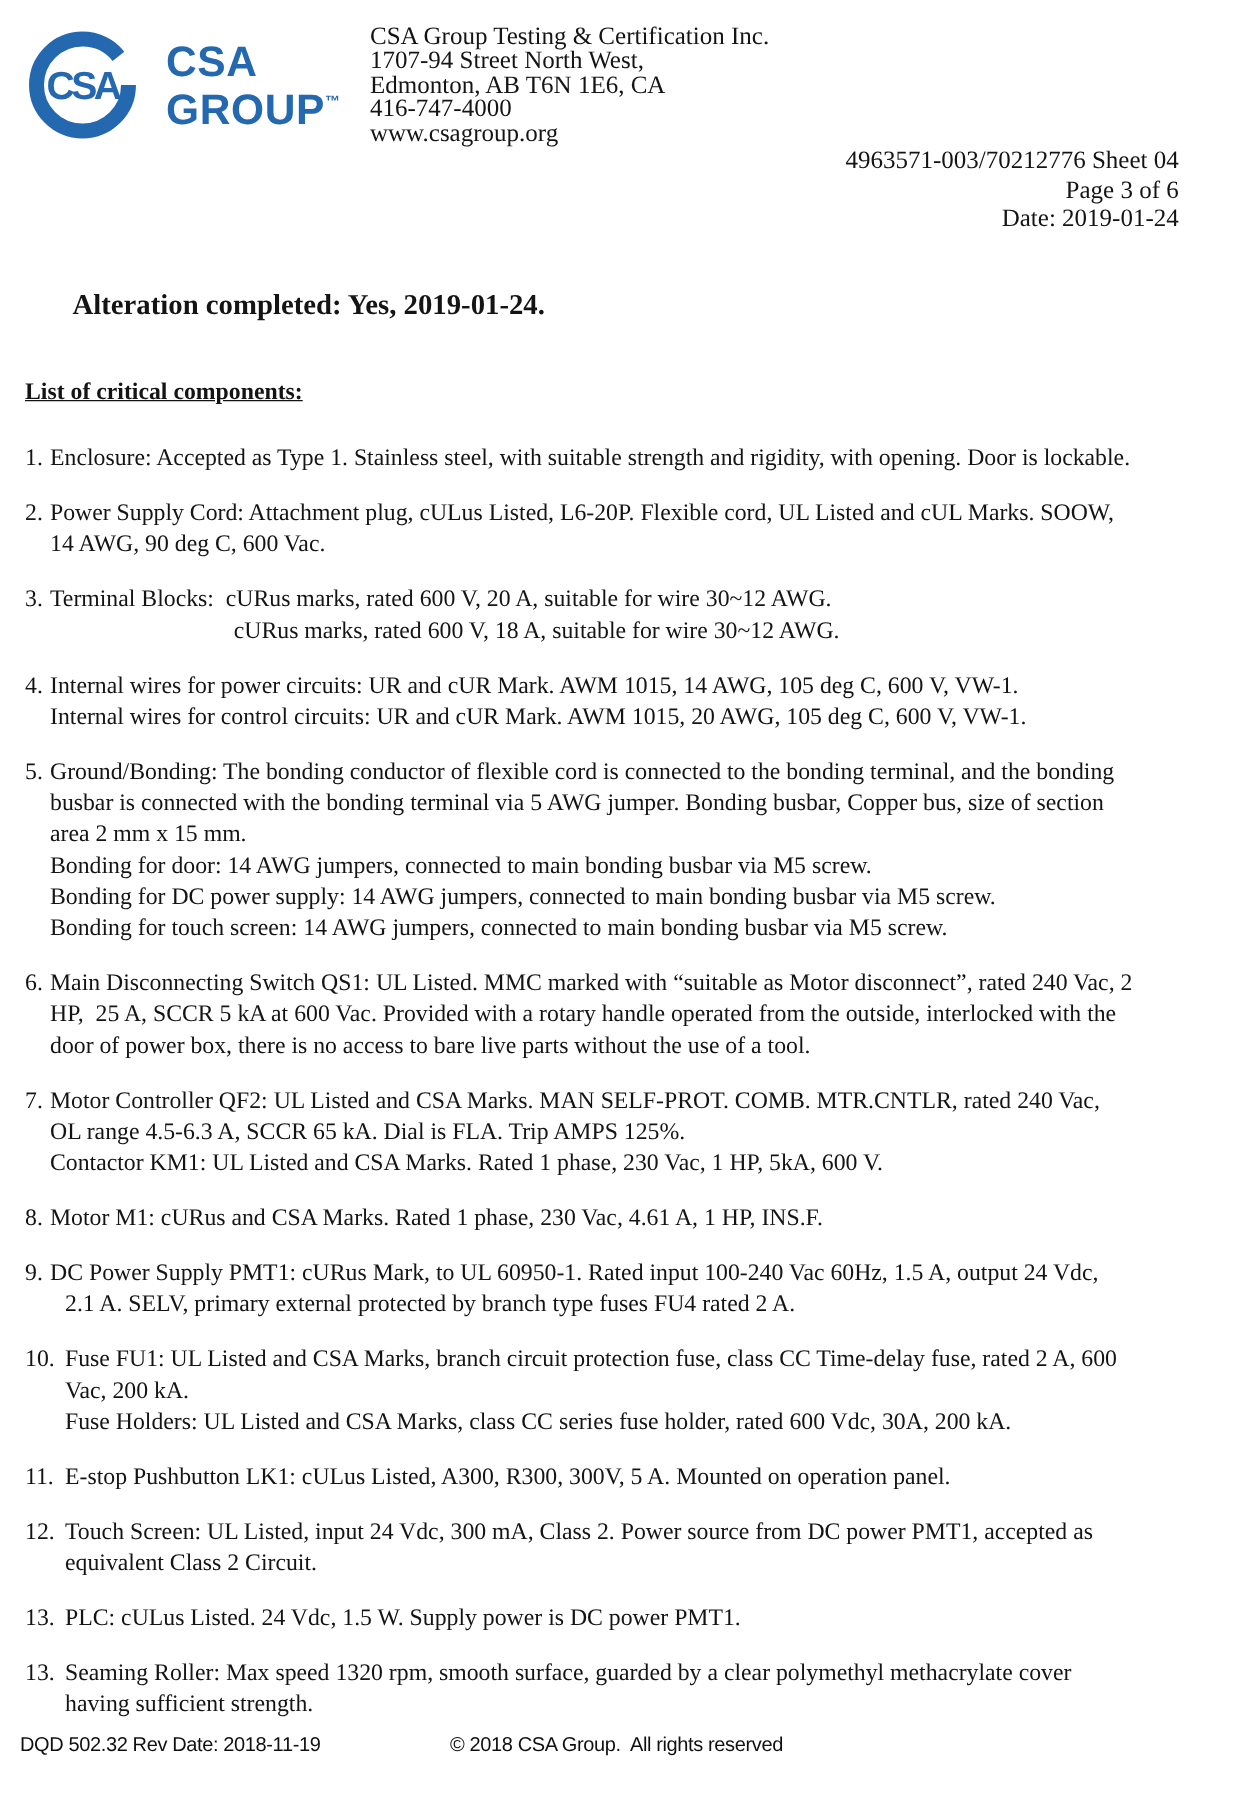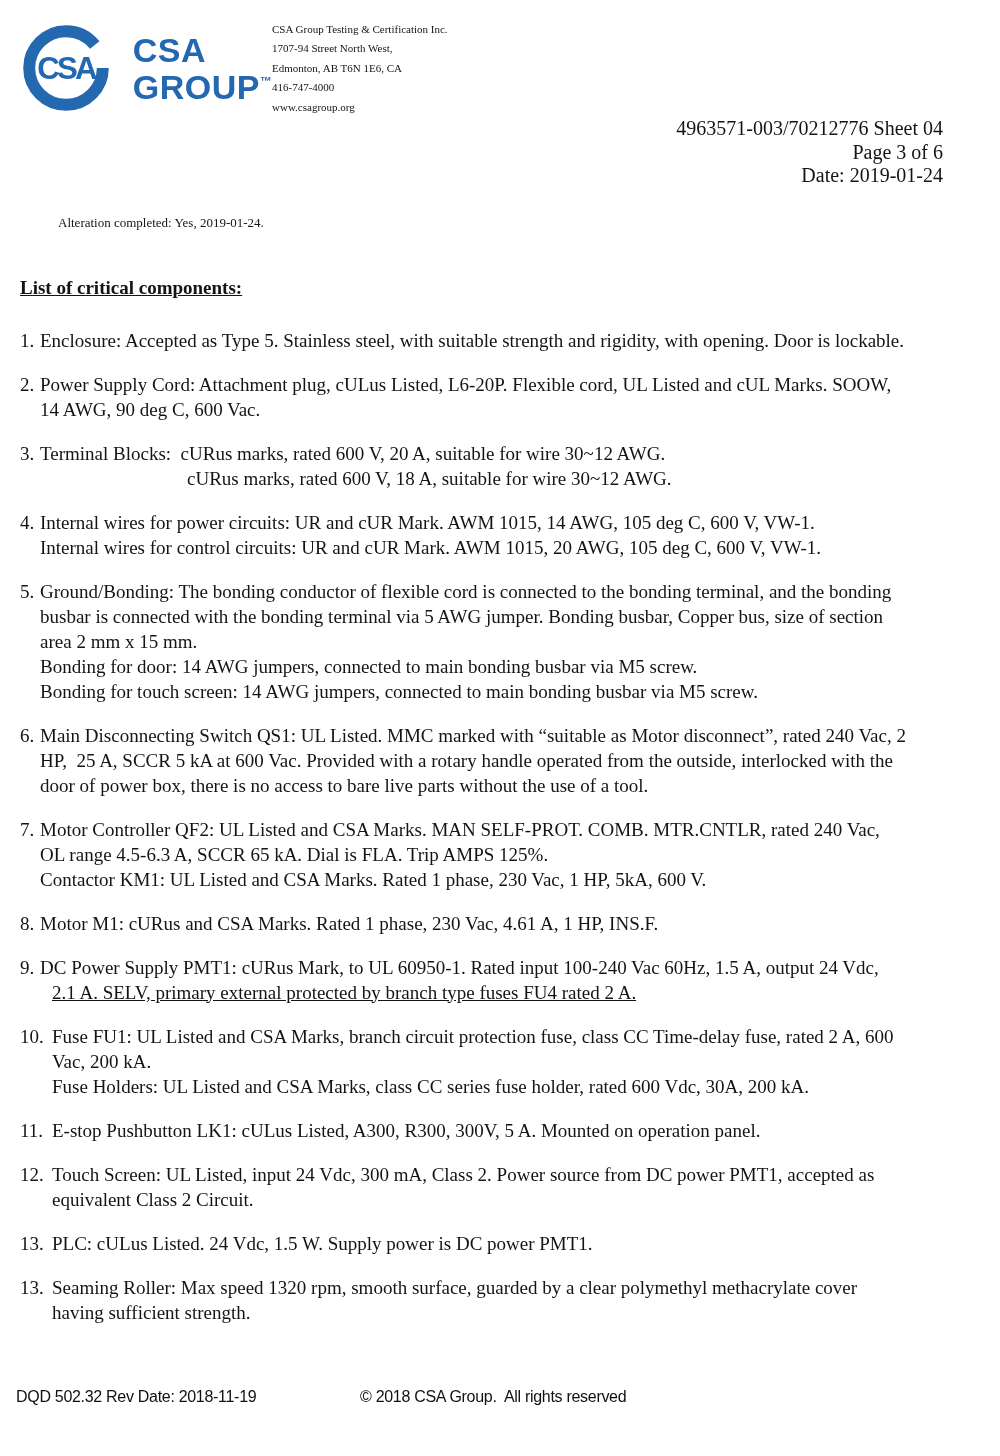--- a/index.html
+++ b/index.html
@@ -21,30 +21,30 @@
   .logo { display: flex; align-items: center; flex: 0 0 252px; justify-content: space-between; }
   .logo-mark { width: 92px; height: 92px; margin-top: 8px; }
   .brand {
     margin-left: 10px; margin-top: 10px;
     font-family: "Liberation Sans", sans-serif;
     font-weight: bold; color: var(--accent);
     font-size: 34px; line-height: 31px; letter-spacing: 0.5px;
     white-space: nowrap;
   }
   .brand .tm { font-size: 12px; vertical-align: 14px; letter-spacing: 0; }
-  .address { font-size: 11px; line-height: 19.4px; margin-top: 6px; }
+  .address { font-size: 20px; line-height: 19.4px; margin-top: 6px; margin-left: 24px; }
 
   
   .docinfo {
     text-align: right; padding-right: 27px; 
     font-size: 20px; line-height: 23.5px;
   }
 
   
-  .alteration { margin-top: 27px; padding-left: 38px; font-size: 13px; white-space: pre-wrap; }
+  .alteration { margin-top: 43px; padding-left: 38px; font-size: 23px; white-space: pre-wrap; font-weight: bold; }
 
   
   .section-title {
     margin-top: 46px; font-size: 19px; font-weight: bold;
     text-decoration: underline;
   }
 
   
   .items { margin-top: 29px; font-size: 19px; }
   .item { margin-bottom: 19px; }
@@ -91,57 +91,58 @@
     <div>Page 3 of 6</div>
     <div>Date: 2019-01-24</div>
   </div>
 
   <div class="alteration">Alteration completed: Yes, 2019-01-24.</div>
 
   <div class="section-title">List of critical components:</div>
 
   <div class="items">
       <div class="item">
-        <div class="line"><span class="num">1.</span><span>Enclosure: Accepted as Type 5. Stainless steel, with suitable strength and rigidity, with opening. Door is lockable.</span></div>
+        <div class="line"><span class="num">1.</span><span>Enclosure: Accepted as Type 1. Stainless steel, with suitable strength and rigidity, with opening. Door is lockable.</span></div>
       </div>
       <div class="item">
         <div class="line"><span class="num">2.</span><span>Power Supply Cord: Attachment plug, cULus Listed, L6-20P. Flexible cord, UL Listed and cUL Marks. SOOW,</span></div>
         <div class="line" style="padding-left: 20px;">14 AWG, 90 deg C, 600 Vac.</div>
       </div>
       <div class="item">
         <div class="line"><span class="num">3.</span><span>Terminal Blocks:  cURus marks, rated 600 V, 20 A, suitable for wire 30~12 AWG.</span></div>
         <div class="line" style="padding-left: 167px;">cURus marks, rated 600 V, 18 A, suitable for wire 30~12 AWG.</div>
       </div>
       <div class="item">
         <div class="line"><span class="num">4.</span><span>Internal wires for power circuits: UR and cUR Mark. AWM 1015, 14 AWG, 105 deg C, 600 V, VW-1.</span></div>
         <div class="line" style="padding-left: 20px;">Internal wires for control circuits: UR and cUR Mark. AWM 1015, 20 AWG, 105 deg C, 600 V, VW-1.</div>
       </div>
       <div class="item">
         <div class="line"><span class="num">5.</span><span>Ground/Bonding: The bonding conductor of flexible cord is connected to the bonding terminal, and the bonding</span></div>
         <div class="line" style="padding-left: 20px;">busbar is connected with the bonding terminal via 5 AWG jumper. Bonding busbar, Copper bus, size of section</div>
         <div class="line" style="padding-left: 20px;">area 2 mm x 15 mm.</div>
         <div class="line" style="padding-left: 20px;">Bonding for door: 14 AWG jumpers, connected to main bonding busbar via M5 screw.</div>
+        <div class="line" style="padding-left: 20px;">Bonding for DC power supply: 14 AWG jumpers, connected to main bonding busbar via M5 screw.</div>
         <div class="line" style="padding-left: 20px;">Bonding for touch screen: 14 AWG jumpers, connected to main bonding busbar via M5 screw.</div>
       </div>
       <div class="item">
         <div class="line"><span class="num">6.</span><span>Main Disconnecting Switch QS1: UL Listed. MMC marked with “suitable as Motor disconnect”, rated 240 Vac, 2</span></div>
         <div class="line" style="padding-left: 20px;">HP,  25 A, SCCR 5 kA at 600 Vac. Provided with a rotary handle operated from the outside, interlocked with the</div>
         <div class="line" style="padding-left: 20px;">door of power box, there is no access to bare live parts without the use of a tool.</div>
       </div>
       <div class="item">
         <div class="line"><span class="num">7.</span><span>Motor Controller QF2: UL Listed and CSA Marks. MAN SELF-PROT. COMB. MTR.CNTLR, rated 240 Vac,</span></div>
         <div class="line" style="padding-left: 20px;">OL range 4.5-6.3 A, SCCR 65 kA. Dial is FLA. Trip AMPS 125%.</div>
         <div class="line" style="padding-left: 20px;">Contactor KM1: UL Listed and CSA Marks. Rated 1 phase, 230 Vac, 1 HP, 5kA, 600 V.</div>
       </div>
       <div class="item">
         <div class="line"><span class="num">8.</span><span>Motor M1: cURus and CSA Marks. Rated 1 phase, 230 Vac, 4.61 A, 1 HP, INS.F.</span></div>
       </div>
       <div class="item">
         <div class="line"><span class="num">9.</span><span>DC Power Supply PMT1: cURus Mark, to UL 60950-1. Rated input 100-240 Vac 60Hz, 1.5 A, output 24 Vdc,</span></div>
-        <div class="line" style="padding-left: 32px; text-decoration: underline;">2.1 A. SELV, primary external protected by branch type fuses FU4 rated 2 A.</div>
+        <div class="line" style="padding-left: 32px;">2.1 A. SELV, primary external protected by branch type fuses FU4 rated 2 A.</div>
       </div>
       <div class="item">
         <div class="line"><span class="num wide">10.</span><span>Fuse FU1: UL Listed and CSA Marks, branch circuit protection fuse, class CC Time-delay fuse, rated 2 A, 600</span></div>
         <div class="line" style="padding-left: 32px;">Vac, 200 kA.</div>
         <div class="line" style="padding-left: 32px;">Fuse Holders: UL Listed and CSA Marks, class CC series fuse holder, rated 600 Vdc, 30A, 200 kA.</div>
       </div>
       <div class="item">
         <div class="line"><span class="num wide">11.</span><span>E-stop Pushbutton LK1: cULus Listed, A300, R300, 300V, 5 A. Mounted on operation panel.</span></div>
       </div>
       <div class="item">

